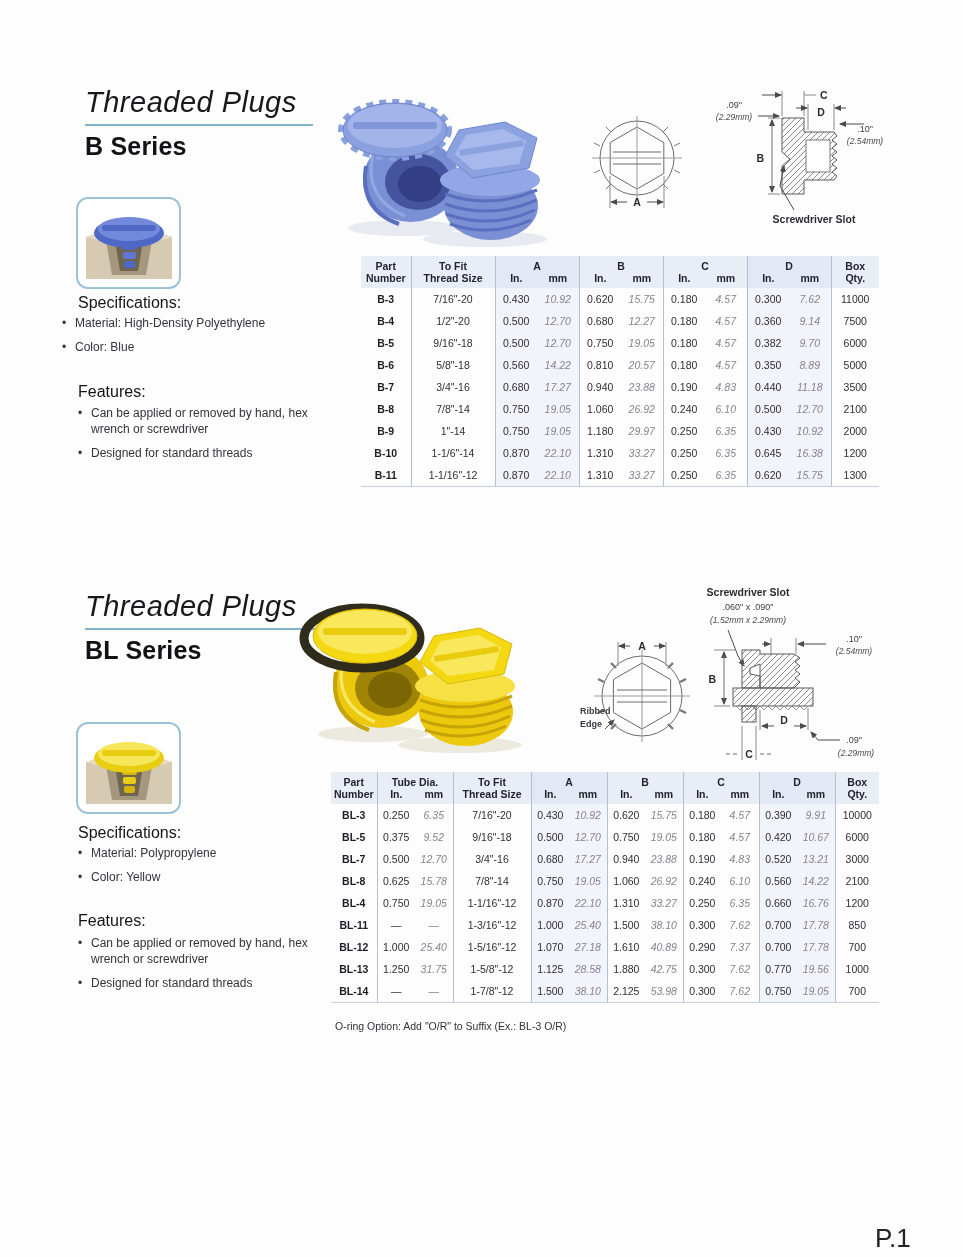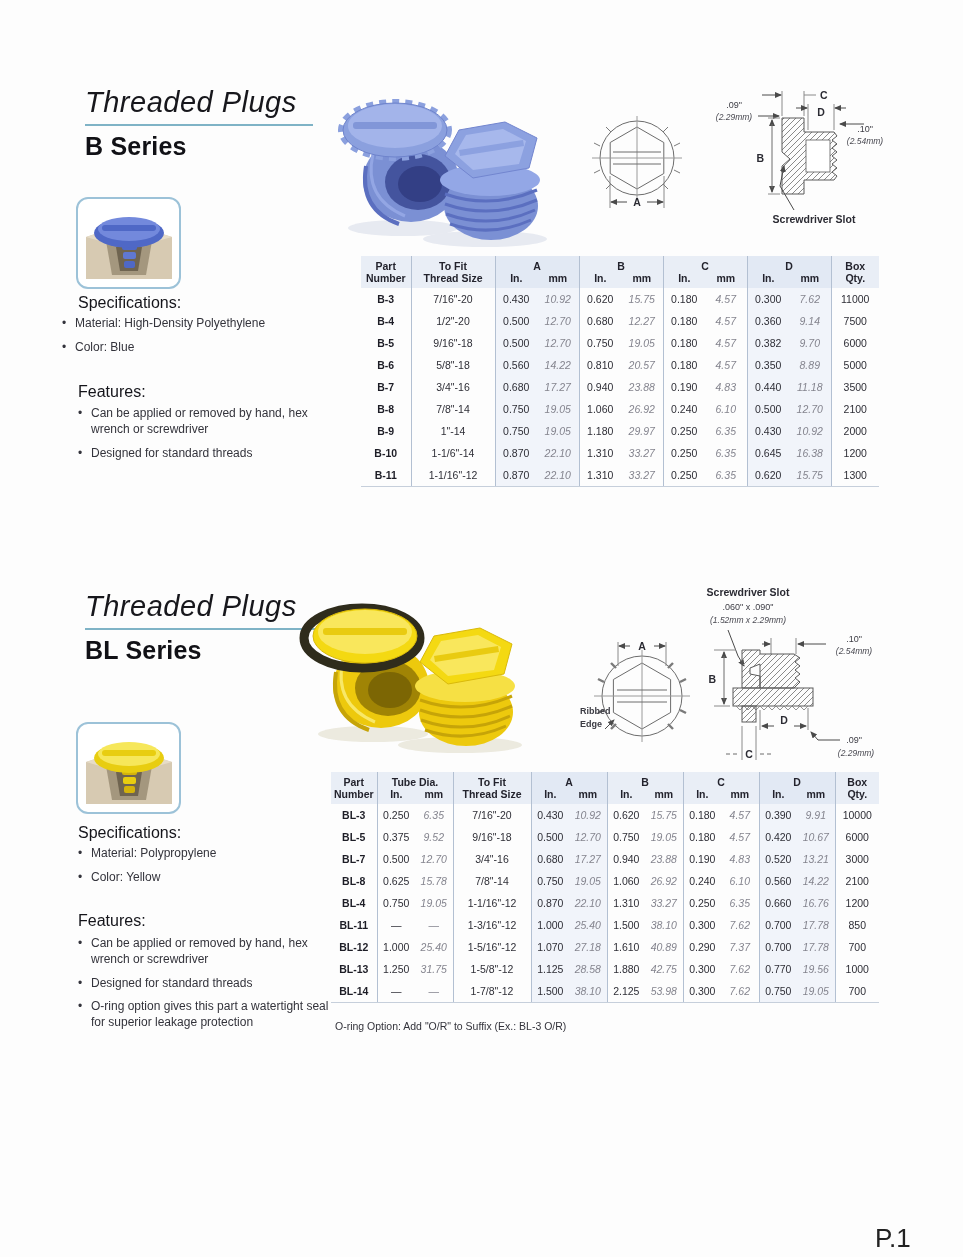--- a/index.html
+++ b/index.html
@@ -355,21 +355,20 @@
   <div class="abs sec-heading" style="left:78px;top:824px;">Specifications:</div>
   <ul class="abs bullets" style="left:78px;top:846px;">
       <li>Material: Polypropylene</li>
       <li>Color: Yellow</li>
     </ul>
 
   <div class="abs sec-heading" style="left:78px;top:912px;">Features:</div>
   <ul class="abs bullets" style="left:78px;top:936px;">
       <li>Can be applied or removed by hand, hex wrench or screwdriver</li>
       <li>Designed for standard threads</li>
-      <li>O-ring option gives this part a watertight seal for superior leakage protection</li>
     </ul>
 
   <div class="abs" style="left:298px;top:584px;">
     <svg width="255" height="170" viewBox="0 0 255 170">
       <ellipse cx="75" cy="150" rx="55" ry="8" fill="#eceadf"></ellipse>
       <ellipse cx="162" cy="161" rx="62" ry="8" fill="#eceadf"></ellipse>
 
       <ellipse cx="83" cy="102" rx="48" ry="42" fill="#edc90d"></ellipse>
       <path d="M38,88 Q31,132 71,146" stroke="#c6a408" stroke-width="4" fill="none"></path>
       <path d="M45,76 Q35,120 77,138" stroke="#f8e868" stroke-width="3" fill="none"></path>

